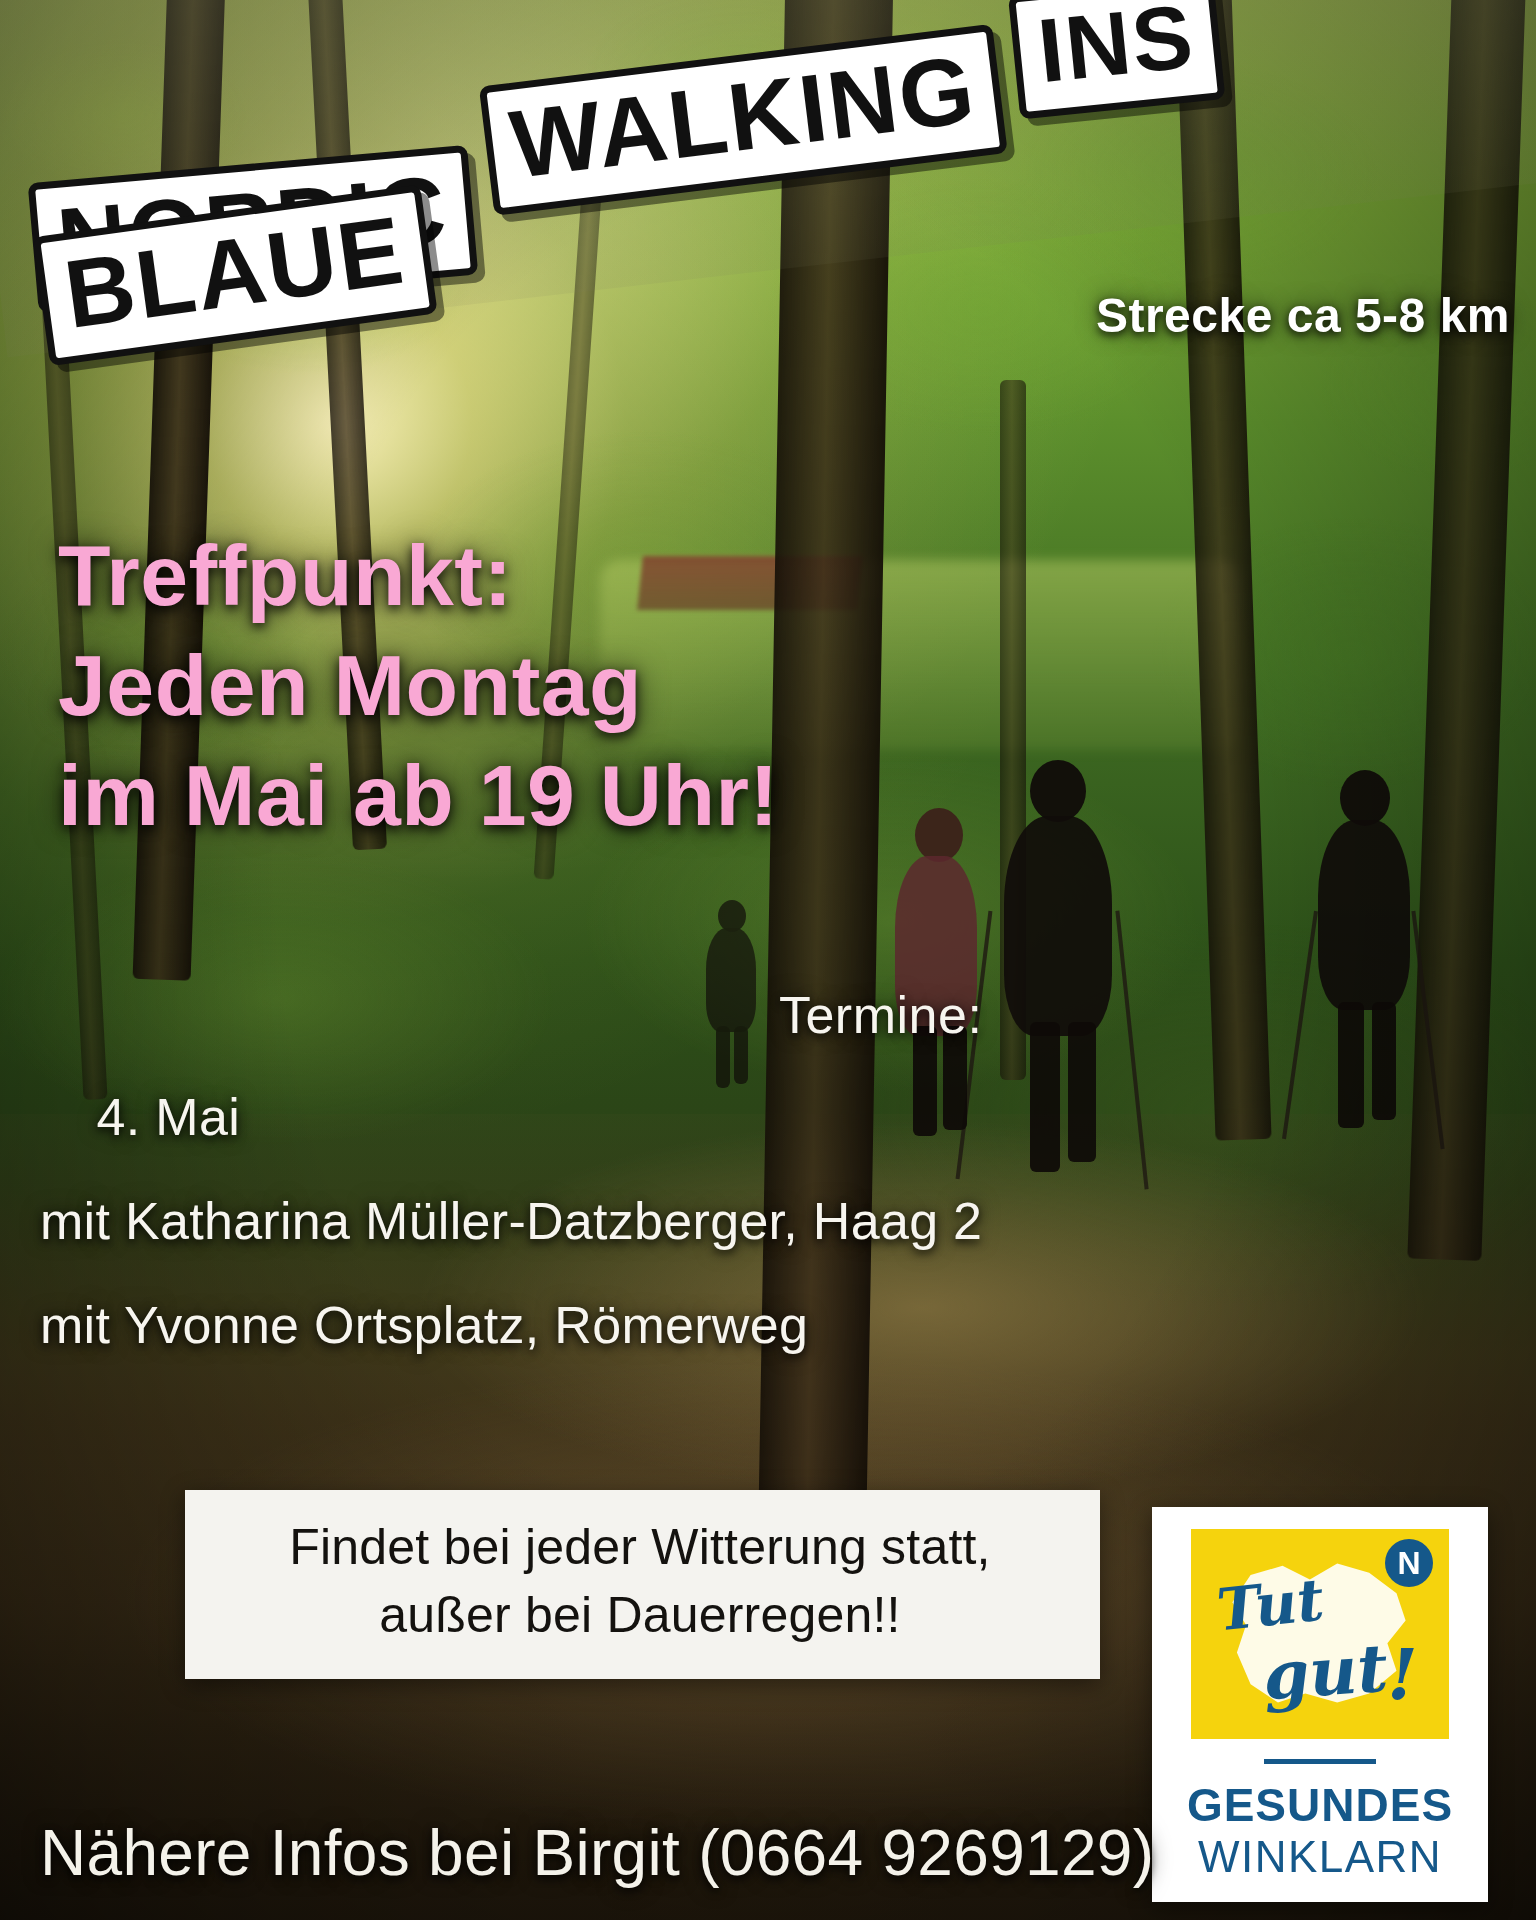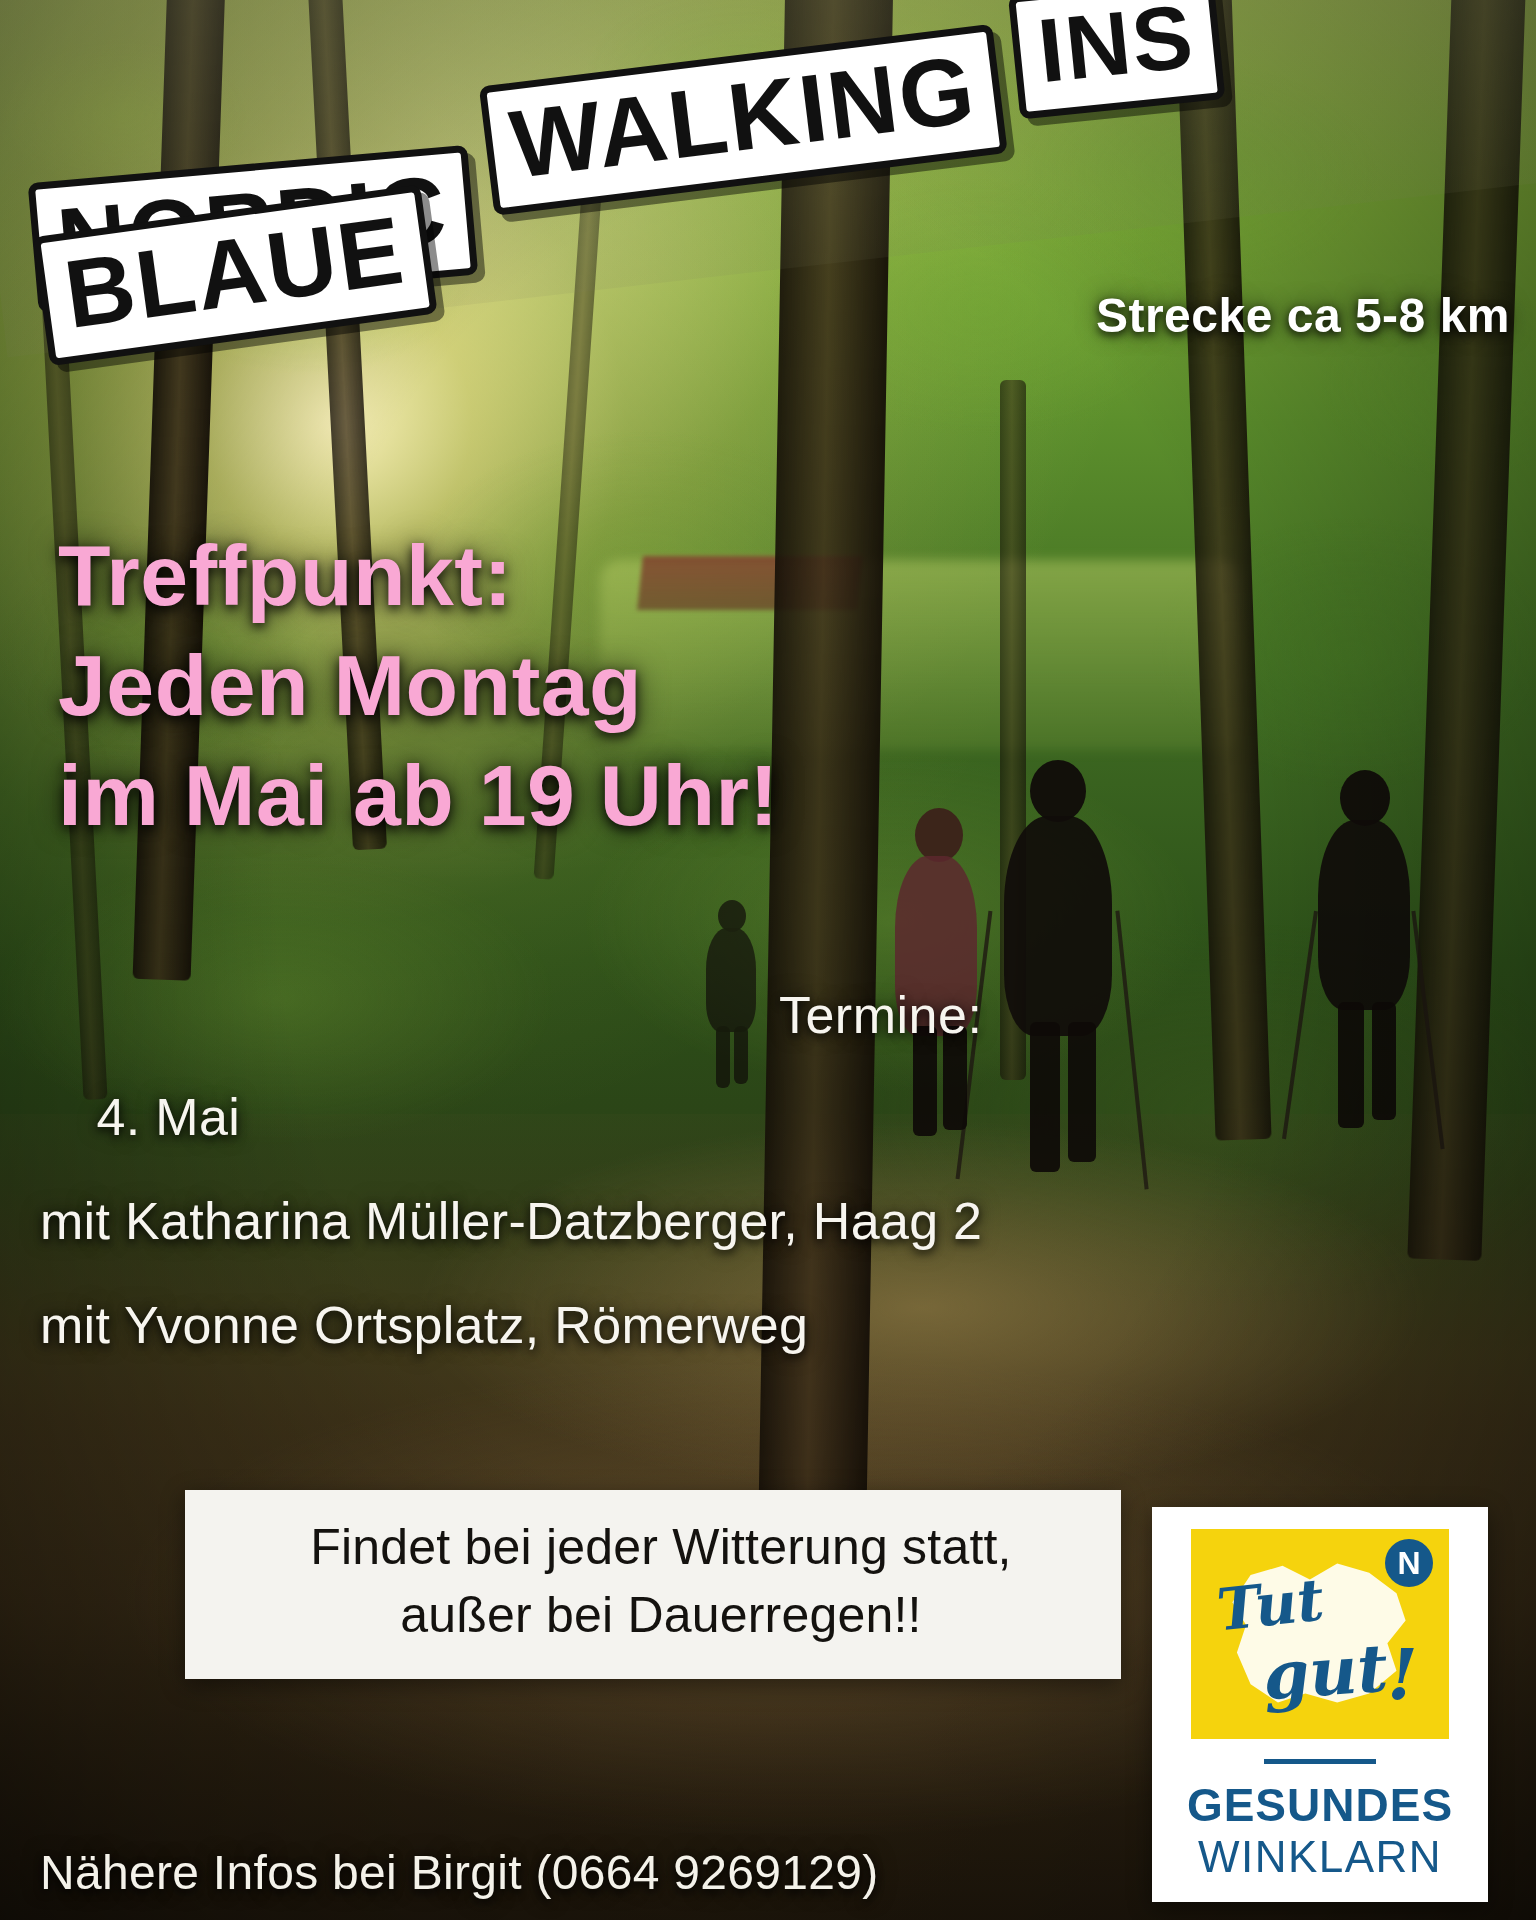--- a/index.html
+++ b/index.html
@@ -213,21 +213,21 @@
 
   
   .notice {
     position: absolute;
     left: 185px;
     top: 1490px;
     width: 880px;
     background: #f4f3ef;
     color: #14120f;
     text-align: center;
-    padding: 24px 20px 30px 36px;
+    padding: 24px 20px 30px 15px;
     font-size: 50px;
     line-height: 1.35;
     letter-spacing: 0.2px;
     box-shadow: 0 6px 22px rgba(0,0,0,0.45);
   }
 
   
   .logo {
     position: absolute;
     right: 48px;
@@ -311,23 +311,23 @@
     color: #15588a;
     font-weight: 400;
     font-size: 44px;
     letter-spacing: 1.5px;
   }
 
   
   .footer {
     position: absolute;
     left: 40px;
-    bottom: 20px;
+    bottom: 30px;
     color: #f4f2ea;
-    font-size: 48px;
+    font-size: 64px;
     letter-spacing: 0.3px;
     text-shadow: 0 3px 9px rgba(0,0,0,0.9), 0 0 20px rgba(0,0,0,0.6);
   }
 
   .vignette {
     position: absolute;
     inset: 0;
     background: radial-gradient(ellipse at 50% 45%, rgba(0,0,0,0) 45%, rgba(0,0,0,0.35) 85%, rgba(0,0,0,0.55) 100%);
     pointer-events: none;
   }

